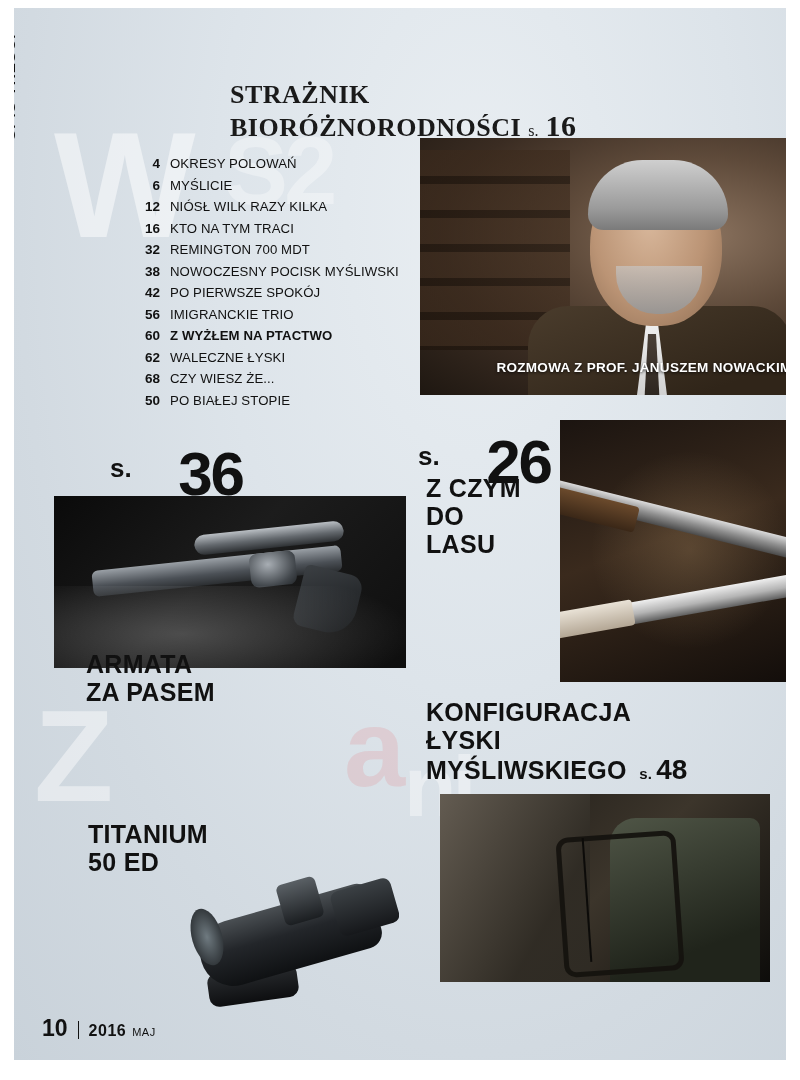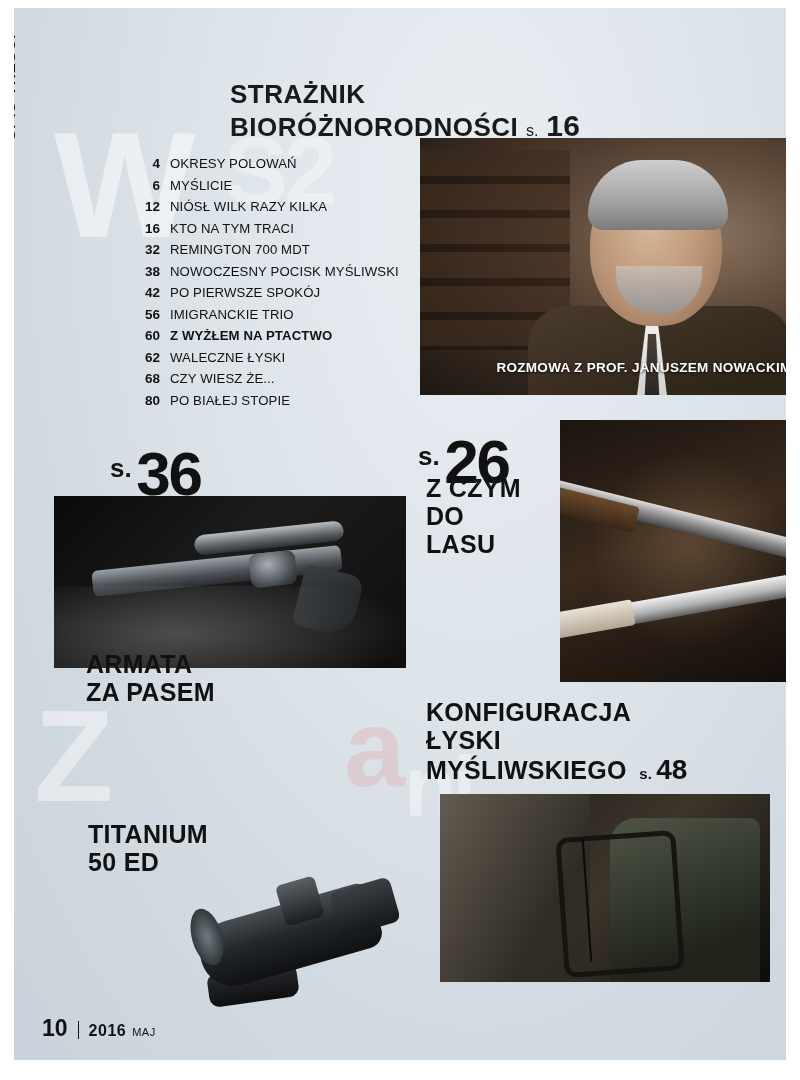--- a/index.html
+++ b/index.html
@@ -66,20 +66,21 @@
     left: 216px;
     top: 72px;
     width: 380px;
   }
   .feature-top .line {
     font-size: 26px;
     font-weight: bold;
     letter-spacing: 0.5px;
     color: #1a1a1a;
     line-height: 1.12;
+    font-family: Liberation Serif, serif;
   }
   .feature-top .s-small {
     font-size: 16px;
     font-weight: normal;
     letter-spacing: 0;
   }
   .feature-top .pagenum {
     font-size: 30px;
     font-weight: bold;
   }
@@ -318,20 +319,21 @@
     font-size: 26px;
     font-weight: bold;
     color: #111;
     vertical-align: 18px;
   }
   .big-num {
     font-size: 62px;
     font-weight: bold;
     color: #111;
     letter-spacing: -2px;
+    margin-left: 42px;
   }
   .head-lines {
     font-size: 25px;
     font-weight: bold;
     color: #111;
     line-height: 1.12;
     letter-spacing: 0.3px;
   }
 
   
@@ -430,21 +432,21 @@
       </div>
       <div class="toc-row">
         <span class="toc-num">62</span>
         <span class="toc-label">WALECZNE ŁYSKI</span>
       </div>
       <div class="toc-row">
         <span class="toc-num">68</span>
         <span class="toc-label">CZY WIESZ ŻE...</span>
       </div>
       <div class="toc-row">
-        <span class="toc-num">80</span>
+        <span class="toc-num">50</span>
         <span class="toc-label">PO BIAŁEJ STOPIE</span>
       </div>
     </div>
 
     <div class="photo photo-portrait">
       <div class="portrait-shelf"></div>
       <div class="portrait-body"></div>
       <div class="portrait-shirt"></div>
       <div class="portrait-tie"></div>
       <div class="portrait-head"></div>

